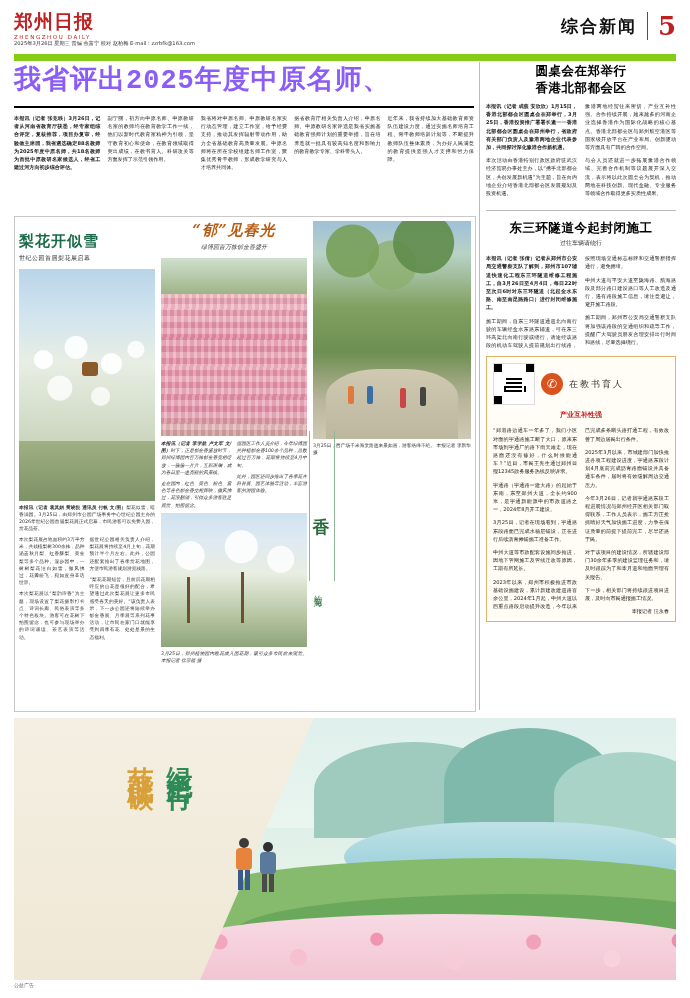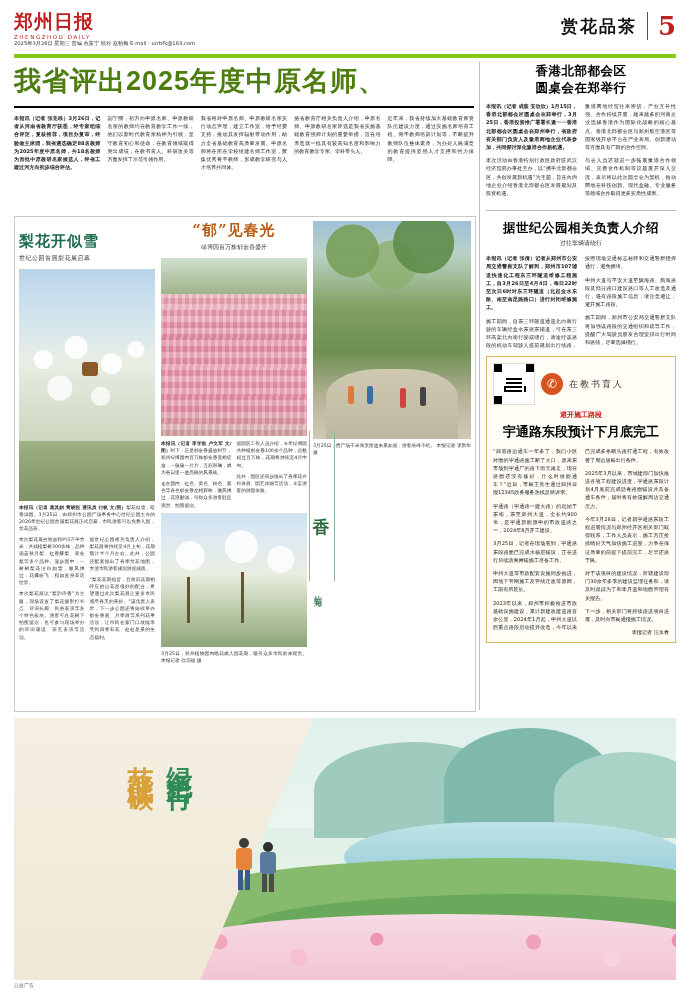--- a/index.html
+++ b/index.html
@@ -1,48 +1,48 @@
 <!DOCTYPE html>
 <html><head>
 <meta charset="utf-8">
 <style>
   html,body{margin:0;padding:0;background:#fff;}
   body{width:690px;height:998px;font-family:"DejaVu Sans","Liberation Sans",sans-serif;color:#111;}
   .page{position:relative;width:690px;height:998px;background:#fff;overflow:hidden;}
 
   
-  .masthead{position:absolute;left:14px;top:10px;width:662px;height:44px;border-bottom:4px solid #84cc16;}
+  .masthead{position:absolute;left:14px;top:10px;width:662px;height:44px;border-bottom:7px solid #84cc16;}
   .logo-box{position:absolute;left:0;top:0;width:120px;}
   .logo-cn{font-family:"DejaVu Serif","Liberation Serif",serif;font-weight:bold;font-size:19px;color:#c02020;letter-spacing:1px;line-height:22px;}
   .logo-en{font-size:5.5px;color:#c02020;letter-spacing:1.6px;margin-top:2px;}
   .mast-meta{position:absolute;left:0;top:30px;font-size:5.2px;color:#333;white-space:nowrap;}
   .mast-right{position:absolute;right:0;top:2px;display:flex;align-items:center;gap:10px;}
   .section-name{font-family:"DejaVu Serif","Liberation Serif",serif;font-weight:bold;font-size:17px;color:#111;letter-spacing:2px;}
   .page-num{font-family:"DejaVu Serif","Liberation Serif",serif;font-size:26px;color:#c02020;font-weight:bold;border-left:1px solid #c02020;padding-left:10px;line-height:28px;}
 
   
   .left-col{position:absolute;left:14px;top:62px;width:460px;}
   .right-col{position:absolute;left:486px;top:62px;width:190px;}
   .vline{position:absolute;left:479px;top:62px;width:1px;height:648px;background:#bbb;}
 
   
-  .headline{font-family:Liberation Sans, sans-serif;font-weight:bold;font-size:27px;line-height:34px;letter-spacing:1px;color:#4d7c0f;padding:2px 0 6px 0;}
+  .headline{font-family:Liberation Mono, monospace;font-weight:bold;font-size:27px;line-height:34px;letter-spacing:1px;color:#8b5cf6;padding:2px 0 6px 0;}
   .hl-rule{height:2px;background:#000;margin:2px 0 6px 0;}
 
   
   .txtcols{column-count:5;column-gap:7px;font-size:5.1px;line-height:8.2px;text-align:justify;color:#222;}
   .txtcols p{margin:0 0 5px 0;}
   .lead{font-weight:bold;}
 
   
   .feature{position:absolute;left:14px;top:216px;width:460px;height:494px;border:1px solid #c9c9c9;background:#fff;}
   .f-pad{position:absolute;inset:4px;}
 
   .f-left{position:absolute;left:0;top:11px;width:136px;height:486px;}
-  .f-mid{position:absolute;left:142px;top:0;width:146px;height:486px;}
+  .f-mid{position:absolute;left:142px;top:0;width:146px;height:486px;font-style:italic;}
   .f-right{position:absolute;left:294px;top:0;width:158px;height:486px;}
 
   .ftitle{font-family:"DejaVu Serif","Liberation Serif",serif;font-weight:bold;font-size:15px;color:#1b6b4a;letter-spacing:1px;}
   .fsub{font-size:6px;color:#333;margin-top:3px;letter-spacing:.5px;}
   .ftitle2{font-family:"DejaVu Serif","Liberation Serif",serif;font-weight:bold;font-size:15px;color:#b85c12;letter-spacing:1px;text-align:center;}
   .fsub2{font-size:6px;color:#444;margin-top:3px;text-align:center;}
 
   .photo{position:relative;overflow:hidden;background:#cfd8c8;}
   .cap{font-size:4.7px;line-height:7px;color:#333;text-align:justify;margin-top:3px;}
   .cap b{font-weight:bold;}
@@ -90,21 +90,21 @@
 
 <div class="page">
 
   <div class="masthead">
     <div class="logo-box">
       <div class="logo-cn">郑州日报</div>
       <div class="logo-en">ZHENGZHOU DAILY</div>
     </div>
     <div class="mast-meta">2025年3月26日 星期三  责编 燕富宁  校对 赵柏梅  E-mail：zzrbfk@163.com</div>
     <div class="mast-right">
-      <div class="section-name">赏花品茶</div>
+      <div class="section-name">综合新闻</div>
       <div class="page-num">5</div>
     </div>
   </div>
 
   <div class="vline"></div>
 
   <div class="left-col">
     <div class="headline">
       <div>我省评出2025年度中原名师、</div>
     </div>
@@ -196,52 +196,51 @@
       </div>
       <div style="position:absolute;left:292px;top:368px;writing-mode:vertical-rl;text-orientation:upright;font-size:8px;color:#2a6b3c;letter-spacing:2px;">约花海</div>
 
     </div>
   </div>
 
   <div class="right-col">
 
     <div>
       <div class="r-head">
+        <div>圆桌会在郑举行</div>
         <div>香港北部都会区</div>
-        <div>圆桌会在郑举行</div>
       </div>
       <div class="r-body">
         <p class="lead">本报讯（记者 成燕 安欣欣）1月15日，香港北部都会区圆桌会在郑举行，3月25日，香港投资推广署署长邀一一香港北部都会区圆桌会在郑州举行，省政府有关部门负责人及豫港两地企业代表参加，共同探讨深化豫港合作新机遇。</p>
         <p>本次活动由香港特别行政区政府驻武汉经济贸易办事处主办，以“携手北部都会区，共创发展新机遇”为主题，旨在向内地企业介绍香港北部都会区发展规划及投资机遇。</p>
         <p>豫港两地经贸往来密切，产业互补性强。合作持续开展，越来越多的河南企业选择香港作为国际化战略的核心基点。香港北部都会区与郑州航空港区等国家级开放平台在产业布局、创新驱动等方面具有广阔的合作空间。</p>
         <p>与会人员还就进一步拓展豫港合作领域、完善合作机制等议题展开深入交流，表示将以此次圆桌会为契机，推动两地在科技创新、现代金融、专业服务等领域合作取得更多实质性成果。</p>
       </div>
     </div>
 
     <div class="r-rule"></div>
 
     <div>
-      <div class="r-head">据世纪公园相关负责人介绍</div>
+      <div class="r-head">东三环隧道今起封闭施工</div>
       <div class="r-sub">过往车辆请绕行</div>
       <div class="r-body">
         <p class="lead">本报讯（记者 张倩）记者从郑州市公安局交通警察支队了解到，郑州市107辅道快速化工程东三环隧道维修工程施工，自3月26日至4月4日，每日22时至次日6时对东三环隧道（北起金水东路、南至南昆路路口）进行封闭维修施工。</p>
         <p>施工期间，自东三环隧道通道北向南行驶的车辆经金水东路东辅道，可在东三环高架北向南行驶或绕行，请途经该路段的机动车驾驶人提前规划出行线路，按照现场交通标志标牌和交通警察指挥通行，避免拥堵。</p>
         <p>中州大道与平安大道至陇海路、航海路段及部分路口建设路口等人工改造及通行，遇有路段施工信息，请注意避让，避开施工路段。</p>
         <p>施工期间，郑州市公安局交通警察支队将加强该路段的交通组织和疏导工作，提醒广大驾驶员朋友合理安排出行时间和路线，尽量选择绕行。</p>
       </div>
     </div>
 
     <div class="hotline">
       <div class="hl-top">
         <div class="qr"></div>
         <div class="phone-ico">✆</div>
         <div class="hl-label">在教书育人</div>
       </div>
-      <div class="hl-kicker">避开施工路段</div>
-      <div class="hl-title">宇通路东段预计下月底完工</div>
+      <div class="hl-kicker">产业互补性强</div>
       <div class="hl-body">
         <p>“郑港路边通车一年多了，我们小区对面的宇通路施工断了大口，原来东市场到宇通厂的路下雨天难走，现在路面还没有修好，什么时候能通车？”近日，市民王先生通过郑州日报12345政务服务热线反映诉求。</p>
         <p>宇通路（宇通路一建大路）的起始于东南，东至郑州大道，全长约900米，是宇通新能源中的市政道路之一，2024年8月开工建设。</p>
         <p>3月25日，记者在现场看到，宇通路东段路面已完成水稳层铺设，正在进行后续沥青摊铺施工准备工作。</p>
         <p>中州大道等市政配套设施同步推进，因地下管网施工及管线迁改等原因，工期有所延长。</p>
         <p>2023年以来，郑州市积极推进市政基础设施建设，累计新建改建道路百余公里，2024年1月起，中州大道以西重点路段启动提升改造，今年以来已完成多条断头路打通工程，有效改善了周边居民出行条件。</p>
         <p>2025年3月以来，市城建部门加快推进各项工程建设进度，宇通路东段计划4月底前完成沥青路面铺设并具备通车条件，届时将有效缓解周边交通压力。</p>
         <p>今年3月26日，记者就宇通路东段工程进展情况与郑州经开区相关部门取得联系，工作人员表示，施工方正抢抓晴好天气加快施工进度，力争在保证质量的前提下提前完工，尽早还路于民。</p>
         <p>对于该项目的建设情况，所辖建设部门30余年多季的建设监理任务和，请及时跟踪为了和本月道和地面管理有关报告。</p>
         <p>下一步，相关部门将持续跟进项目进展，及时向市民通报施工情况。</p>

